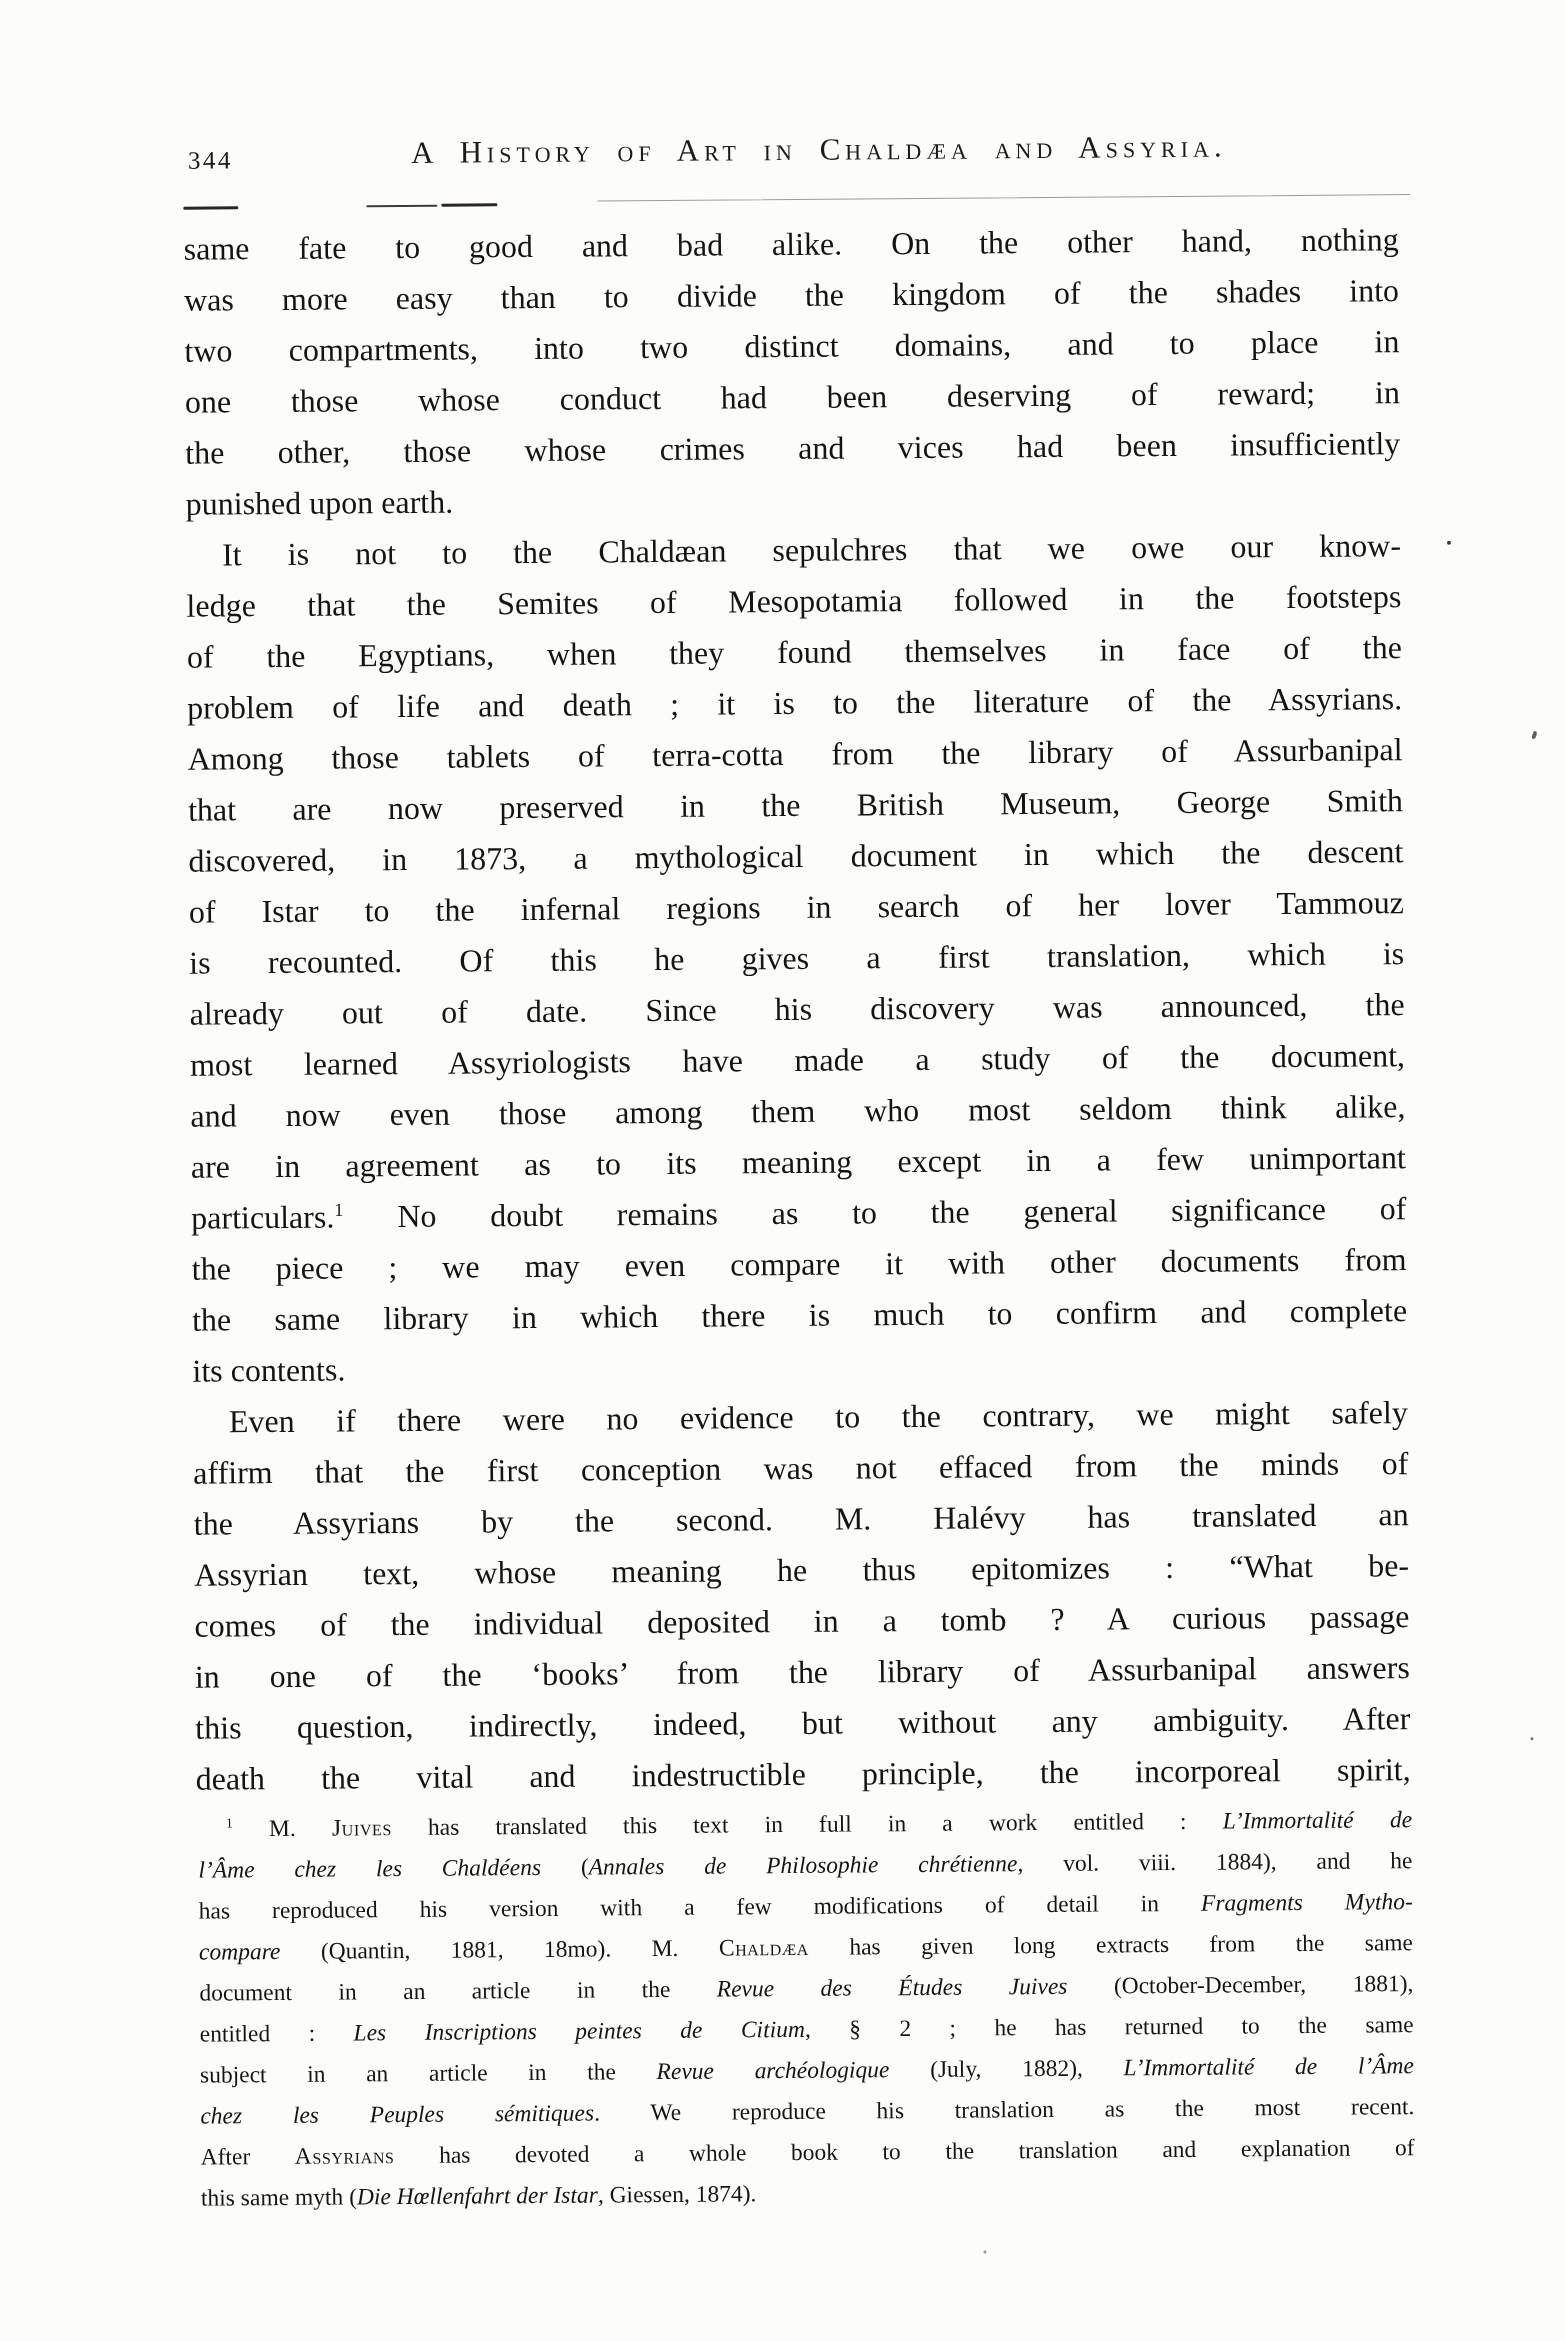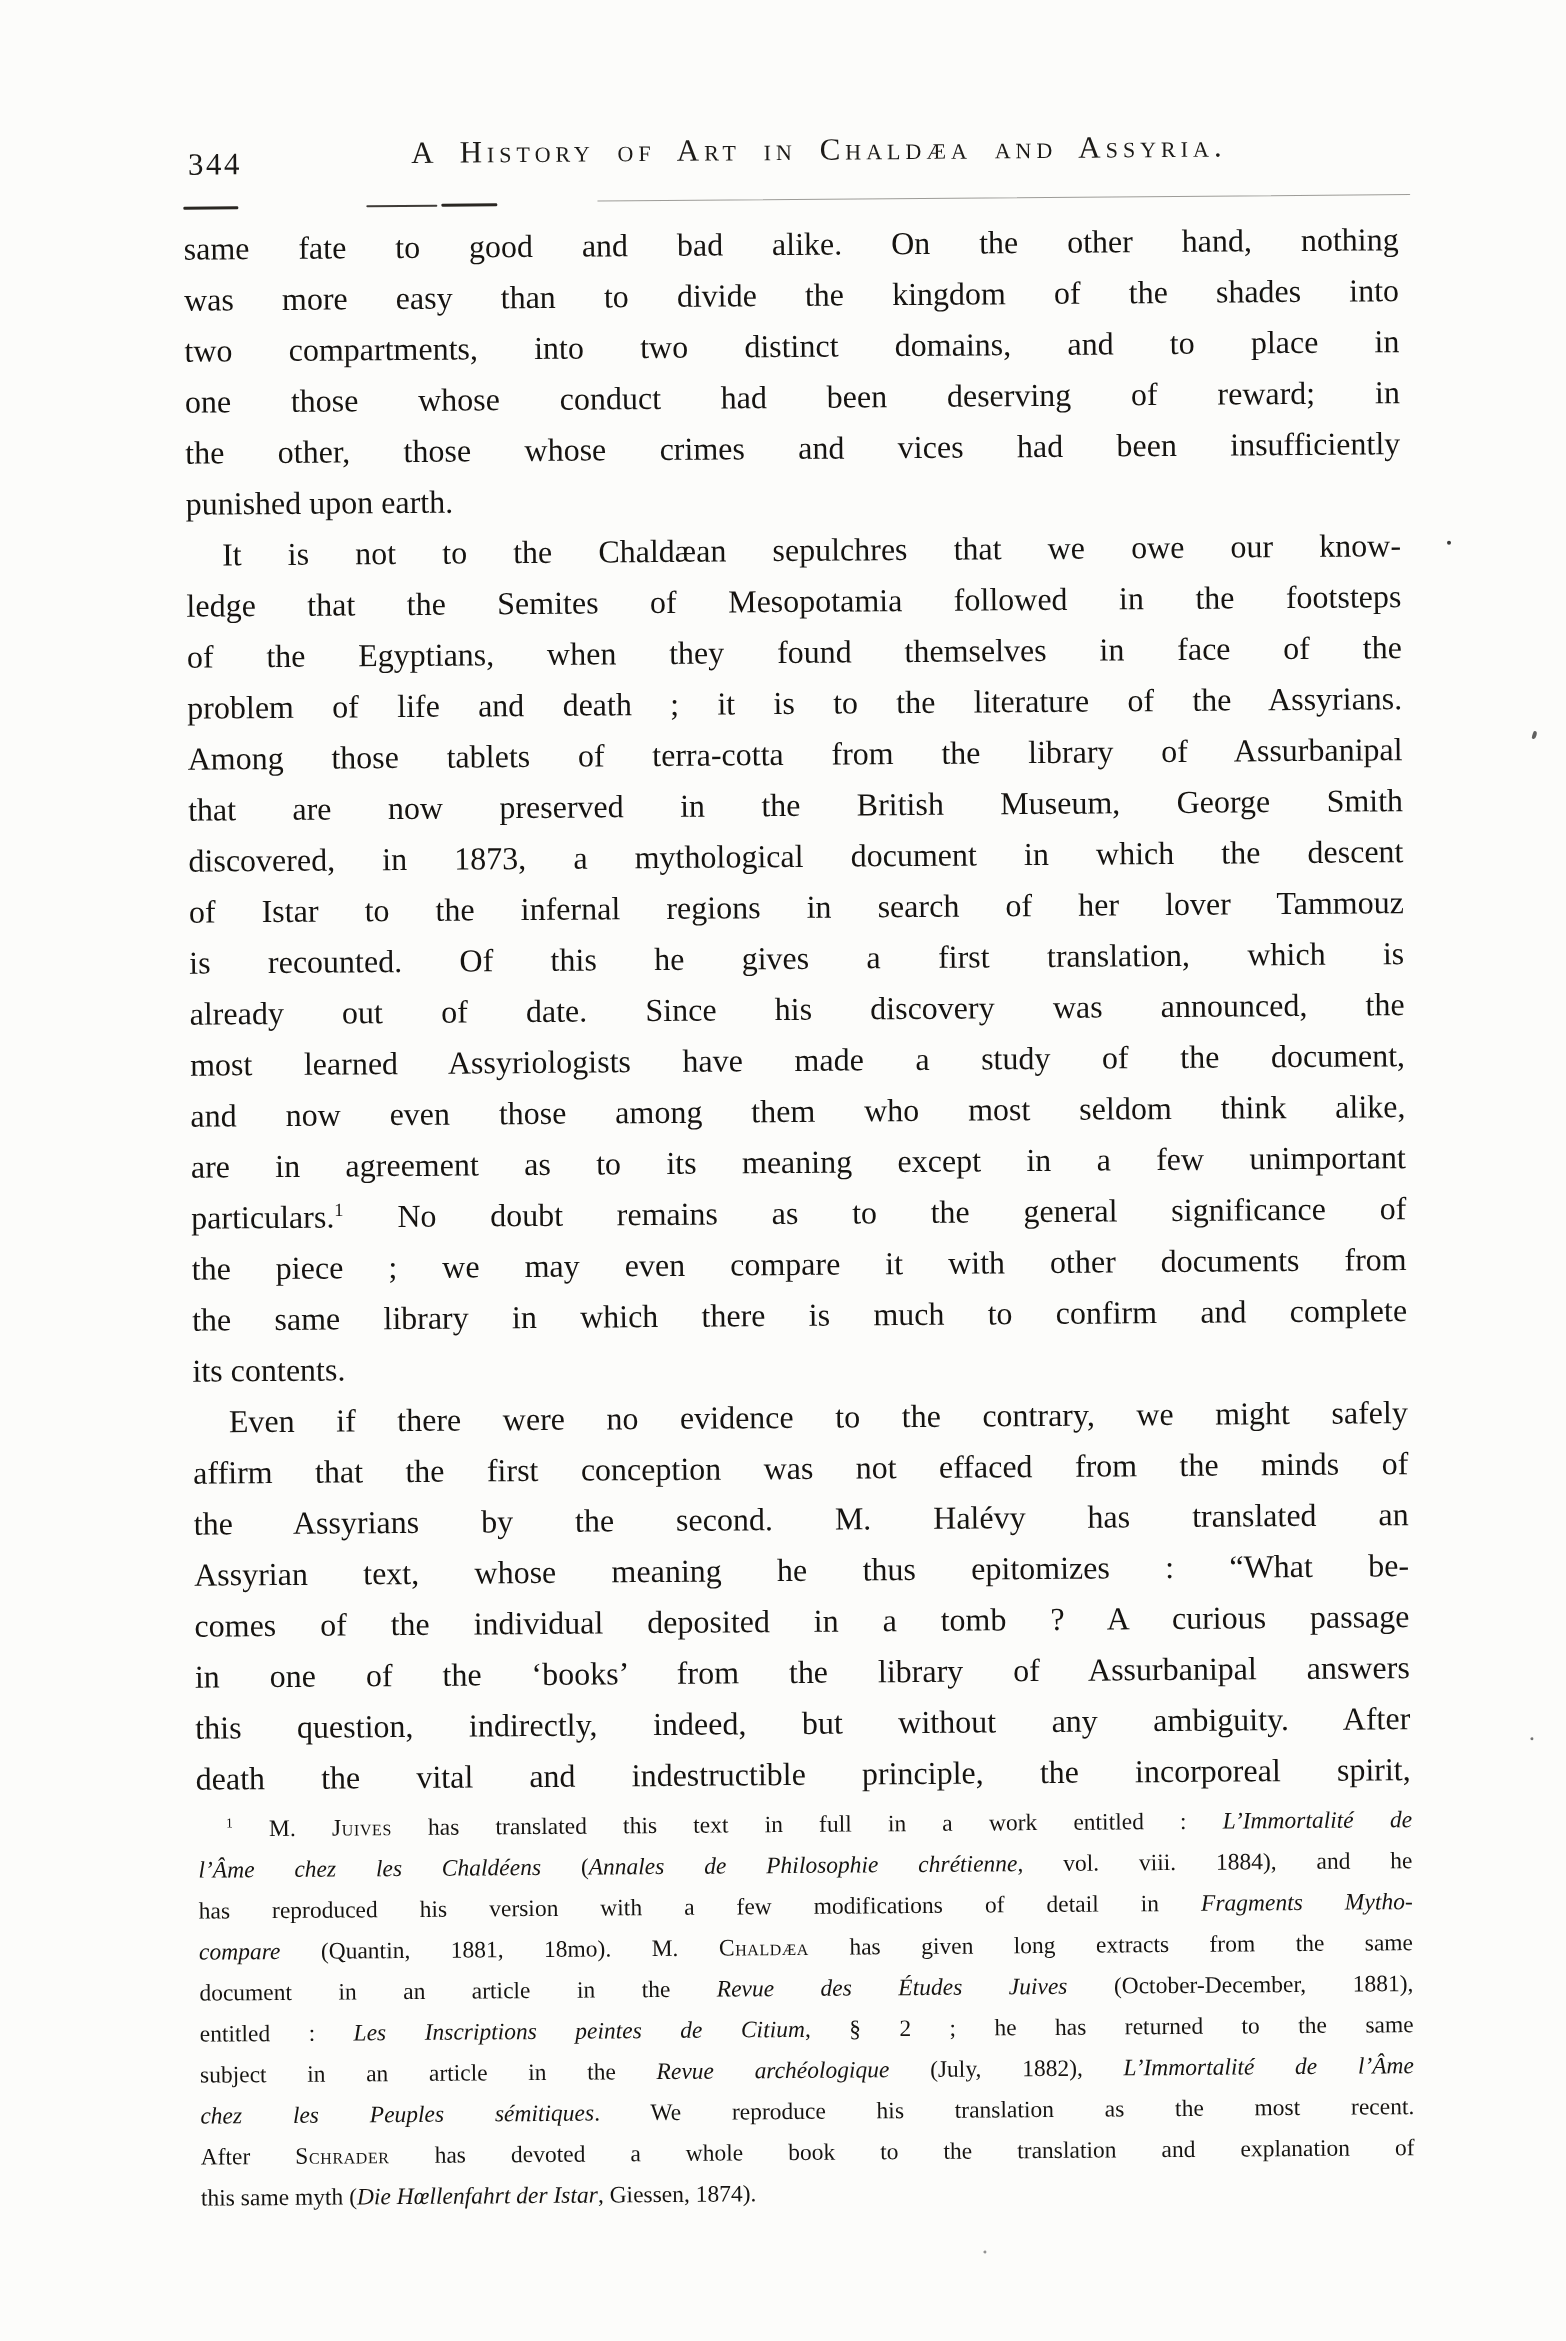--- a/index.html
+++ b/index.html
@@ -13,21 +13,21 @@
   }
   .page-inner {
     position: absolute; inset: 0;
     transform: rotate(-0.45deg);
     transform-origin: 50% 45%;
   }
   
   .header { position: absolute; top: 132px; left: 190px; width: 1215px; height: 57px; }
   .page-number {
     position: absolute; left: 5px; top: 10px;
-    font-size: 31px; letter-spacing: 2.5px; color: #1b1916;
+    font-size: 25px; letter-spacing: 2.5px; color: #1b1916;
   }
   .running-title {
     position: absolute; left: 57px; right: 0; top: 0;
     text-align: center;
     font-variant-caps: small-caps;
     font-size: 31px; letter-spacing: 5px; word-spacing: 10px;
     color: #1d1b18;
   }
   
   .header-rule { position: absolute; top: 199px; left: 190px; width: 1227px; height: 5px; }
@@ -112,21 +112,21 @@
 
   <div class="footnote-text" id="footnote-text">
       <div class="line j ind"><span class="sup">1</span><span> M. </span><span class="sc">Juives</span><span> has translated this text in full in a work entitled : </span><span class="i">L’Immortalité de</span></div>
       <div class="line j"><span class="i">l’Âme chez les Chaldéens</span><span> (</span><span class="i">Annales de Philosophie chrétienne</span><span>, vol. viii. 1884), and he</span></div>
       <div class="line j"><span>has reproduced his version with a few modifications of detail in </span><span class="i">Fragments Mytho-</span></div>
       <div class="line j"><span class="i">compare</span><span> (Quantin, 1881, 18mo).  M. </span><span class="sc">Chaldæa</span><span> has given long extracts from the same</span></div>
       <div class="line j"><span>document in an article in the </span><span class="i">Revue des Études Juives</span><span> (October-December, 1881),</span></div>
       <div class="line j"><span>entitled : </span><span class="i">Les Inscriptions peintes de Citium</span><span>, § 2 ; he has returned to the same</span></div>
       <div class="line j"><span>subject in an article in the </span><span class="i">Revue archéologique</span><span> (July, 1882), </span><span class="i">L’Immortalité de l’Âme</span></div>
       <div class="line j"><span class="i">chez les Peuples sémitiques</span><span>.  We reproduce his translation as the most recent.</span></div>
-      <div class="line j"><span>After </span><span class="sc">Schrader</span><span> has devoted a whole book to the translation and explanation of</span></div>
+      <div class="line j"><span>After </span><span class="sc">Assyrians</span><span> has devoted a whole book to the translation and explanation of</span></div>
       <div class="line"><span>this same myth (</span><span class="i">Die Hœllenfahrt der Istar</span><span>, Giessen, 1874).</span></div>
     </div>
 
   <div class="speck speck-1"></div>
   <div class="speck speck-2"></div>
   <div class="speck speck-3"></div>
   <div class="speck speck-4"></div>
 
 </div>
 

